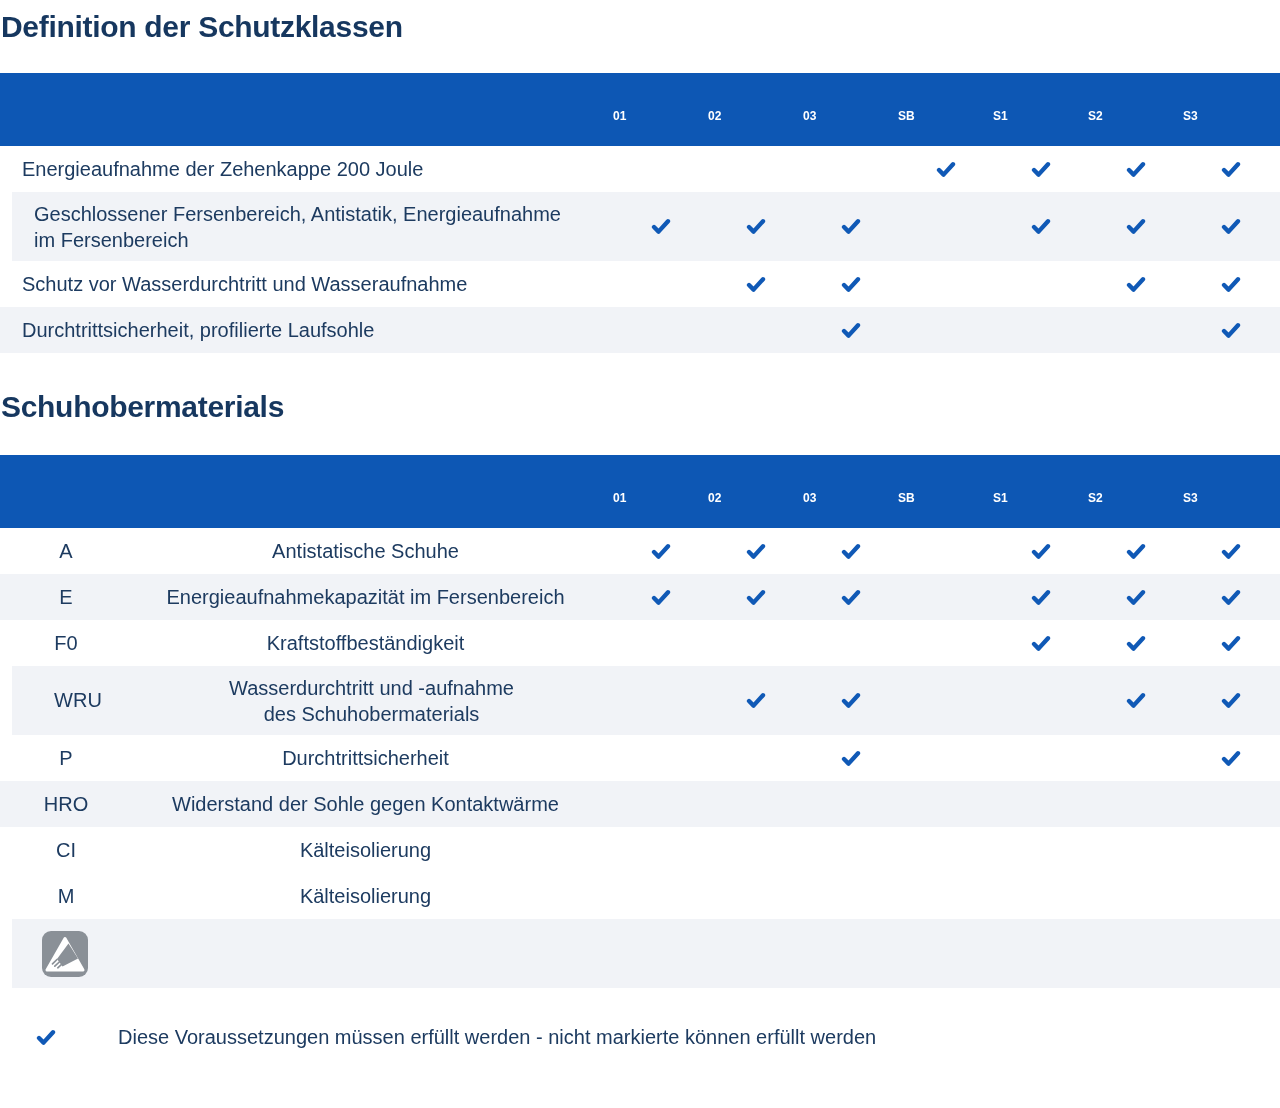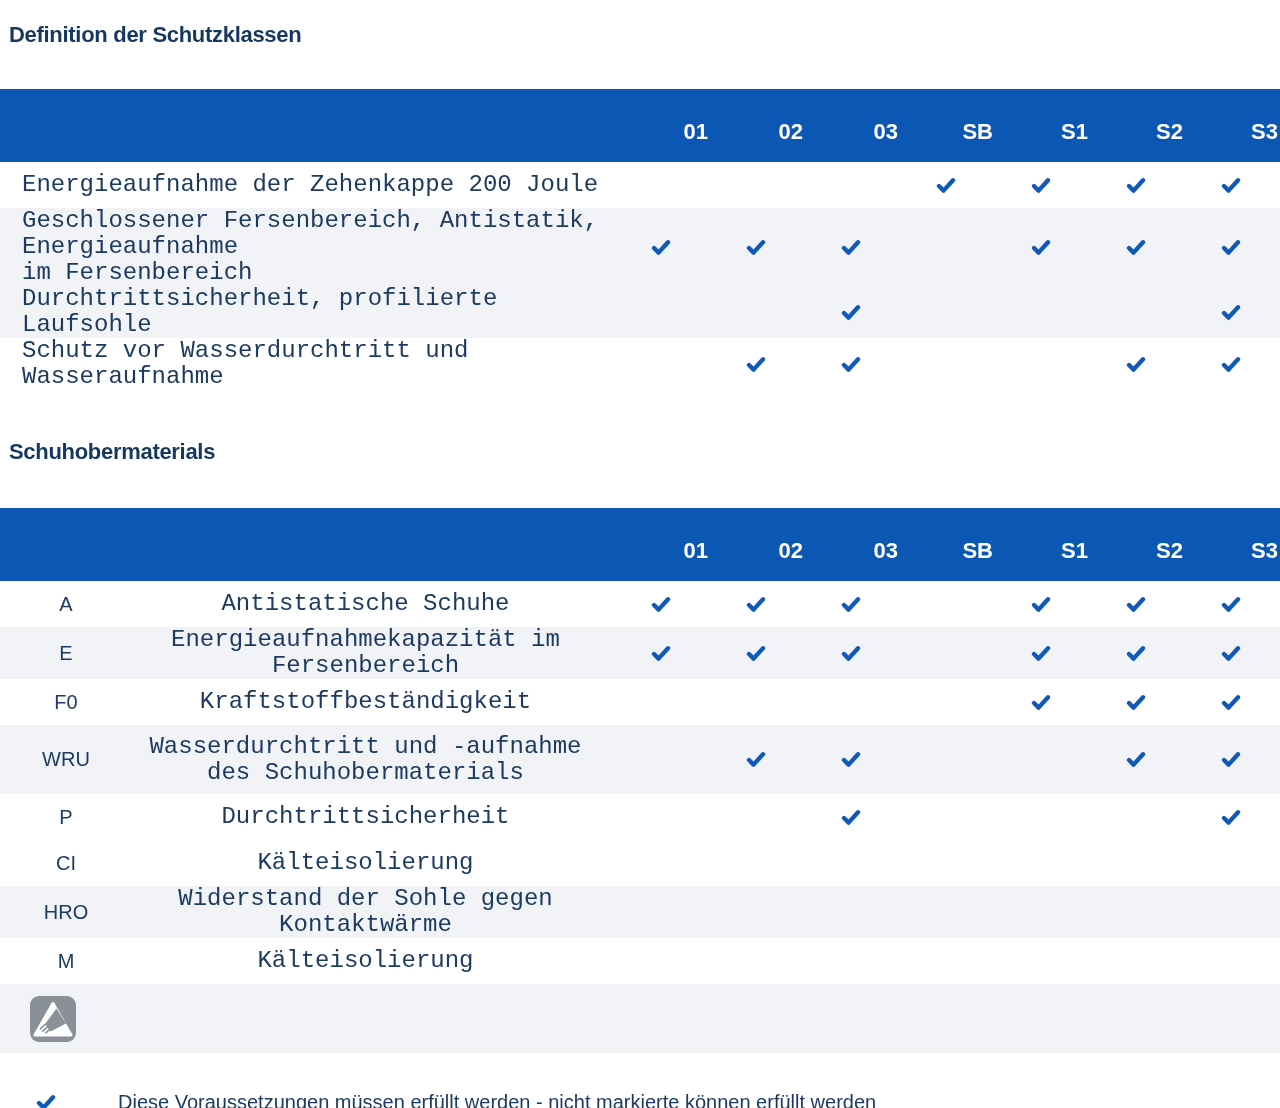--- a/index.html
+++ b/index.html
@@ -11,42 +11,41 @@
     --icon-gray:#8a9097;
   }
   html,body{margin:0;padding:0;background:#fff;}
   body{
     width:1280px;height:1108px;overflow:hidden;
     font-family:"Liberation Sans", sans-serif;
     -webkit-font-smoothing:antialiased;
   }
   .page{width:1280px;}
   .section-title{
-    margin:8px;padding:7px 0 27px 1px;
-    font-size:22px;line-height:39px;font-weight:700;
+    margin:0;padding:7px 0 27px 1px;
+    font-size:30px;line-height:39px;font-weight:700;
     color:var(--title);letter-spacing:-0.3px;
   }
   .section-title.second{padding:36px 0 30px 1px;line-height:36px;}
   .thead{
     height:73px;background:var(--blue);
     display:flex;align-items:center;
   }
   .thead .spacer{flex:1;}
   .colcells{display:flex;width:667px;}
   .colcell{
-    width:95px;text-align:right;color:#ffffff;
-    font-size:22px;font-weight:700;padding-top:12px;
+    width:95px;text-align:left;color:#ffffff;
+    font-size:12px;font-weight:700;padding-top:12px;
   }
   .trow{display:flex;align-items:center;min-height:46px;}
   .trow.gray{background:var(--gray);}
-  .trow.tall{min-height:69px;}
+  .trow.tall{min-height:69px;margin-left:12px;}
   .rlabel{
-    flex:1;font-size:24px;line-height:26px;color:var(--navy);
+    flex:1;font-size:20px;line-height:26px;color:var(--navy);
     white-space:pre-line;
-    font-family:Liberation Mono, monospace;
   }
   .t1 .rlabel{padding-left:22px;}
   .code{
     width:84px;margin-left:24px;text-align:center;
     font-size:20px;color:var(--navy);
     display:flex;justify-content:center;align-items:center;
   }
   .code.esd{justify-content:flex-start;padding-left:6px;}
   .t2 .rlabel{padding-left:10px;text-align:center;}
   .checks{display:flex;width:667px;align-self:stretch;align-items:center;}
@@ -139,61 +138,61 @@
               <path d="M2.6 9.6 L7.4 14.4 L17.4 3.4" fill="none" stroke="currentColor" stroke-width="4.6" stroke-linecap="round" stroke-linejoin="round"></path>
             </svg>
           </div>
           <div class="checkcell">
             <svg class="check" viewBox="0 0 20 18" aria-hidden="true">
               <path d="M2.6 9.6 L7.4 14.4 L17.4 3.4" fill="none" stroke="currentColor" stroke-width="4.6" stroke-linecap="round" stroke-linejoin="round"></path>
             </svg>
           </div>
         </div>
     </div>
+    <div class="trow">
+      <div class="rlabel">Schutz vor Wasserdurchtritt und Wasseraufnahme</div>
+      <div class="checks">
+          <div class="checkcell"></div>
+          <div class="checkcell">
+            <svg class="check" viewBox="0 0 20 18" aria-hidden="true">
+              <path d="M2.6 9.6 L7.4 14.4 L17.4 3.4" fill="none" stroke="currentColor" stroke-width="4.6" stroke-linecap="round" stroke-linejoin="round"></path>
+            </svg>
+          </div>
+          <div class="checkcell">
+            <svg class="check" viewBox="0 0 20 18" aria-hidden="true">
+              <path d="M2.6 9.6 L7.4 14.4 L17.4 3.4" fill="none" stroke="currentColor" stroke-width="4.6" stroke-linecap="round" stroke-linejoin="round"></path>
+            </svg>
+          </div>
+          <div class="checkcell"></div>
+          <div class="checkcell"></div>
+          <div class="checkcell">
+            <svg class="check" viewBox="0 0 20 18" aria-hidden="true">
+              <path d="M2.6 9.6 L7.4 14.4 L17.4 3.4" fill="none" stroke="currentColor" stroke-width="4.6" stroke-linecap="round" stroke-linejoin="round"></path>
+            </svg>
+          </div>
+          <div class="checkcell">
+            <svg class="check" viewBox="0 0 20 18" aria-hidden="true">
+              <path d="M2.6 9.6 L7.4 14.4 L17.4 3.4" fill="none" stroke="currentColor" stroke-width="4.6" stroke-linecap="round" stroke-linejoin="round"></path>
+            </svg>
+          </div>
+        </div>
+    </div>
     <div class="trow gray">
       <div class="rlabel">Durchtrittsicherheit, profilierte Laufsohle</div>
       <div class="checks">
           <div class="checkcell"></div>
           <div class="checkcell"></div>
           <div class="checkcell">
             <svg class="check" viewBox="0 0 20 18" aria-hidden="true">
               <path d="M2.6 9.6 L7.4 14.4 L17.4 3.4" fill="none" stroke="currentColor" stroke-width="4.6" stroke-linecap="round" stroke-linejoin="round"></path>
             </svg>
           </div>
           <div class="checkcell"></div>
           <div class="checkcell"></div>
           <div class="checkcell"></div>
-          <div class="checkcell">
-            <svg class="check" viewBox="0 0 20 18" aria-hidden="true">
-              <path d="M2.6 9.6 L7.4 14.4 L17.4 3.4" fill="none" stroke="currentColor" stroke-width="4.6" stroke-linecap="round" stroke-linejoin="round"></path>
-            </svg>
-          </div>
-        </div>
-    </div>
-    <div class="trow">
-      <div class="rlabel">Schutz vor Wasserdurchtritt und Wasseraufnahme</div>
-      <div class="checks">
-          <div class="checkcell"></div>
-          <div class="checkcell">
-            <svg class="check" viewBox="0 0 20 18" aria-hidden="true">
-              <path d="M2.6 9.6 L7.4 14.4 L17.4 3.4" fill="none" stroke="currentColor" stroke-width="4.6" stroke-linecap="round" stroke-linejoin="round"></path>
-            </svg>
-          </div>
-          <div class="checkcell">
-            <svg class="check" viewBox="0 0 20 18" aria-hidden="true">
-              <path d="M2.6 9.6 L7.4 14.4 L17.4 3.4" fill="none" stroke="currentColor" stroke-width="4.6" stroke-linecap="round" stroke-linejoin="round"></path>
-            </svg>
-          </div>
-          <div class="checkcell"></div>
-          <div class="checkcell"></div>
-          <div class="checkcell">
-            <svg class="check" viewBox="0 0 20 18" aria-hidden="true">
-              <path d="M2.6 9.6 L7.4 14.4 L17.4 3.4" fill="none" stroke="currentColor" stroke-width="4.6" stroke-linecap="round" stroke-linejoin="round"></path>
-            </svg>
-          </div>
           <div class="checkcell">
             <svg class="check" viewBox="0 0 20 18" aria-hidden="true">
               <path d="M2.6 9.6 L7.4 14.4 L17.4 3.4" fill="none" stroke="currentColor" stroke-width="4.6" stroke-linecap="round" stroke-linejoin="round"></path>
             </svg>
           </div>
         </div>
     </div>
   </div>
 
   <h1 class="section-title second">Schuhobermaterials</h1>
@@ -355,36 +354,36 @@
           <div class="checkcell"></div>
           <div class="checkcell"></div>
           <div class="checkcell"></div>
           <div class="checkcell">
             <svg class="check" viewBox="0 0 20 18" aria-hidden="true">
               <path d="M2.6 9.6 L7.4 14.4 L17.4 3.4" fill="none" stroke="currentColor" stroke-width="4.6" stroke-linecap="round" stroke-linejoin="round"></path>
             </svg>
           </div>
         </div>
     </div>
-    <div class="trow">
-      <div class="code">CI</div>
-      <div class="rlabel">Kälteisolierung</div>
-      <div class="checks">
-          <div class="checkcell"></div>
-          <div class="checkcell"></div>
-          <div class="checkcell"></div>
-          <div class="checkcell"></div>
-          <div class="checkcell"></div>
-          <div class="checkcell"></div>
-          <div class="checkcell"></div>
-        </div>
-    </div>
     <div class="trow gray">
       <div class="code">HRO</div>
       <div class="rlabel">Widerstand der Sohle gegen Kontaktwärme</div>
+      <div class="checks">
+          <div class="checkcell"></div>
+          <div class="checkcell"></div>
+          <div class="checkcell"></div>
+          <div class="checkcell"></div>
+          <div class="checkcell"></div>
+          <div class="checkcell"></div>
+          <div class="checkcell"></div>
+        </div>
+    </div>
+    <div class="trow">
+      <div class="code">CI</div>
+      <div class="rlabel">Kälteisolierung</div>
       <div class="checks">
           <div class="checkcell"></div>
           <div class="checkcell"></div>
           <div class="checkcell"></div>
           <div class="checkcell"></div>
           <div class="checkcell"></div>
           <div class="checkcell"></div>
           <div class="checkcell"></div>
         </div>
     </div>

